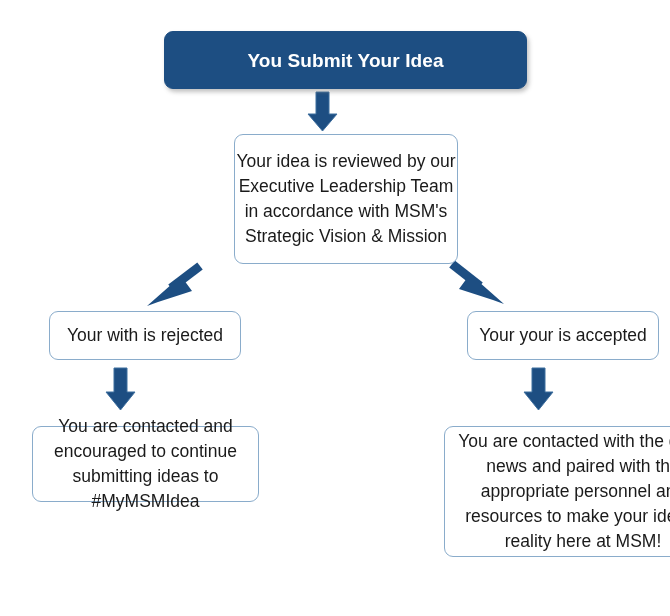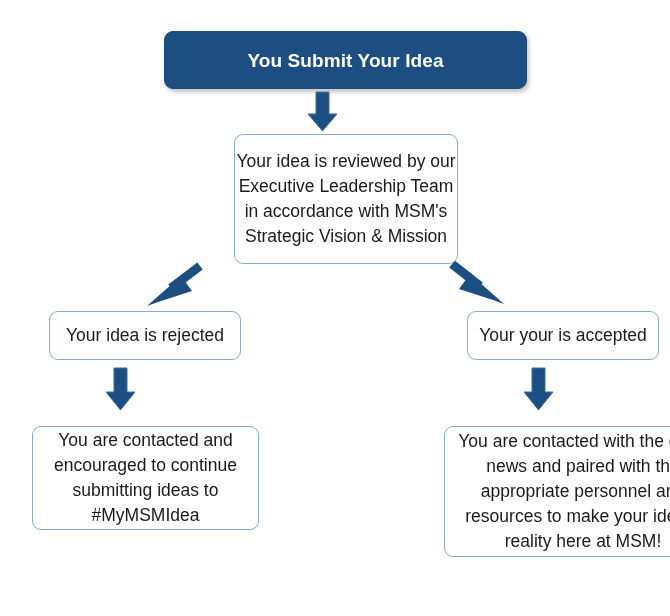--- a/index.html
+++ b/index.html
@@ -63,21 +63,21 @@
     color: #1a1a1a;
     font-size: 17.5px;
     font-weight: normal;
   }
 
   
   #node-submit        { left: 140px; top: 31px;  width: 363px; height: 58px; }
   #node-review        { left: 210px; top: 134px; width: 224px; height: 130px; }
   #node-rejected      { left: 25px;  top: 311px; width: 192px; height: 49px; }
   #node-accepted      { left: 443px; top: 311px; width: 192px; height: 49px; }
-  #node-rejected-next { left: 8px;   top: 426px; width: 227px; height: 104px; }
+  #node-rejected-next { left: 8px;   top: 426px; width: 227px; height: 76px; }
   #node-accepted-next { left: 420px; top: 426px; width: 278px; height: 131px; }
 
   
   #arrow-layer {
     position: absolute;
     left: 0;
     top: 0;
     width: 670px;
     height: 616px;
     pointer-events: none;
@@ -130,21 +130,21 @@
 
   <div class="node node--primary" id="node-submit">
     <span class="node-text">You Submit Your Idea</span>
   </div>
 
   <div class="node node--outline" id="node-review">
     <span class="node-text">Your idea is reviewed by our Executive Leadership Team in accordance with MSM's Strategic Vision &amp; Mission</span>
   </div>
 
   <div class="node node--outline" id="node-rejected">
-    <span class="node-text">Your idea is rejected</span>
+    <span class="node-text">Your with is rejected</span>
   </div>
 
   <div class="node node--outline" id="node-accepted">
     <span class="node-text">Your your is accepted</span>
   </div>
 
   <div class="node node--outline" id="node-rejected-next">
     <span class="node-text">You are contacted and encouraged to continue submitting ideas to #MyMSMIdea</span>
   </div>
 

